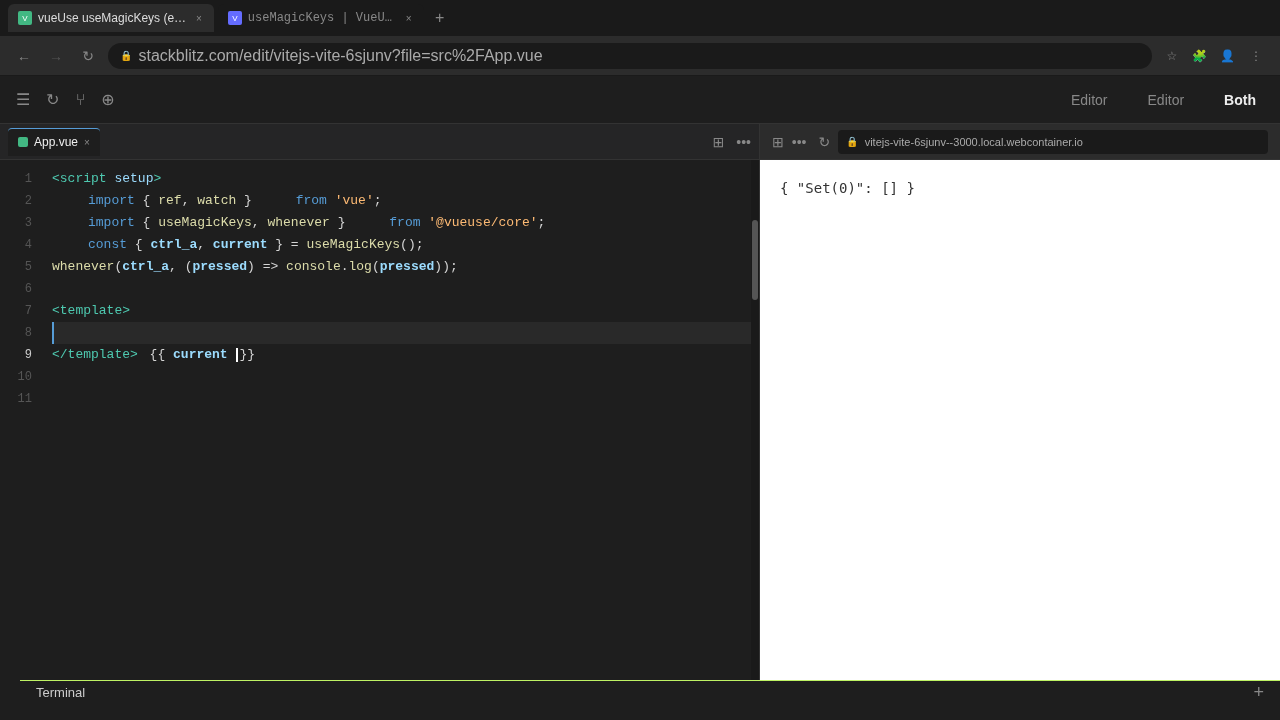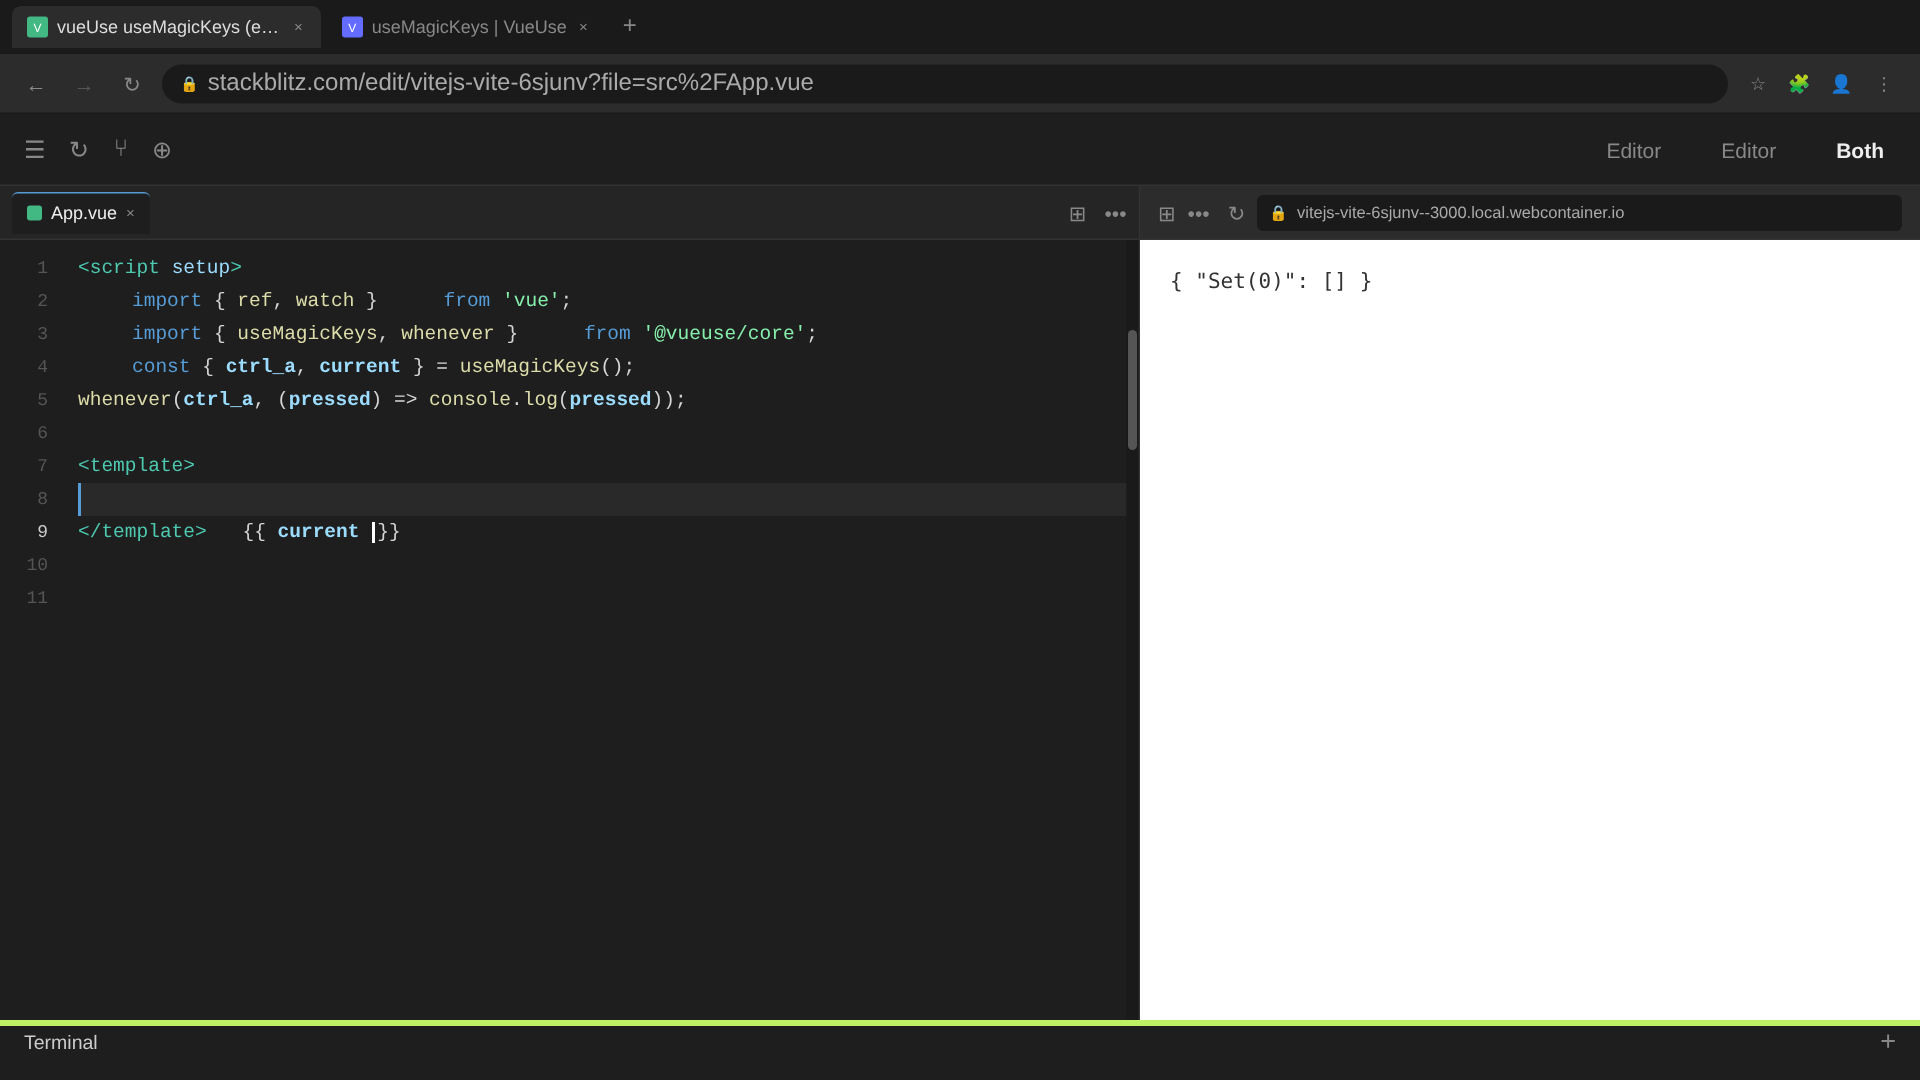--- a/index.html
+++ b/index.html
@@ -51,53 +51,53 @@
     .line-numbers span { display: block; padding-right: 8px; font-size: 12px; }
     .code-area { flex: 1; padding: 8px 0 8px 12px; overflow: auto; }
     .code-line { display: block; white-space: pre; height: 22px; position: relative; }
     .code-line.highlighted { background: rgba(255,255,255,0.05); }
     .code-line .cursor { display: inline-block; width: 2px; height: 14px; background: #fff; vertical-align: middle; margin: 0 1px; }
 
     
     .kw { color: #569cd6; margin-left: 36px; }
     .tag { color: #4ec9b0; }
     .attr { color: #9cdcfe; }
-    .str { color: #86efac; }
+    .str { color: #fdba74; }
     .fn { color: #dcdcaa; }
     .var { color: #9cdcfe; font-weight: bold; }
     .plain { color: #d4d4d4; }
 
     
     .preview-panel { flex: 1; background: #fff; display: flex; flex-direction: column; }
     .preview-toolbar { display: flex; align-items: center; height: 36px; background: #2c2c2c; border-bottom: 1px solid #333; padding: 0 12px; gap: 8px; }
     .preview-btn { color: #888; cursor: pointer; font-size: 14px; }
     .preview-address { flex: 1; height: 24px; background: #1a1a1a; border-radius: 4px; display: flex; align-items: center; padding: 0 8px; gap: 6px; font-size: 11px; color: #aaa; }
     .preview-content { flex: 1; background: #fff; padding: 20px; color: #333; font-family: monospace; font-size: 14px; }
 
     
     .scrollbar-track { width: 8px; background: #1a1a1a; }
     .scrollbar-thumb { width: 6px; height: 80px; background: #555; border-radius: 3px; margin: 60px 1px; }
 
     
-    .terminal-bar { height: 24px; background: #1e1e1e; border-top: 4px solid #bef264; display: flex; align-items: center; padding: 0 16px; justify-content: space-between; }
+    .terminal-bar { height: 24px; background: #1e1e1e; border-top: 1px solid #bef264; display: flex; align-items: center; padding: 0 16px; justify-content: space-between; margin-left: 20px; }
     .terminal-label { font-size: 13px; color: #ccc; }
     .terminal-add { color: #888; cursor: pointer; font-size: 18px; }
   </style>
 </head>
 <body>
 
 <div class="tab-bar">
   <div class="tab active">
     <div class="favicon">V</div>
     <span style="font-size:12px; color:#ddd; white-space:nowrap; overflow:hidden; text-overflow:ellipsis; max-width:150px;">vueUse useMagicKeys (end a...</span>
     <span class="tab-close">×</span>
   </div>
   <div class="tab inactive">
     <div class="favicon2">V</div>
-    <span style="font-size:12px; color:#888; white-space:nowrap; overflow:hidden; text-overflow:ellipsis; max-width:150px;">useMagicKeys | VueUse</span>
+    <span style="font-size:12px; color:#888; white-space:nowrap; overflow:hidden; text-overflow:ellipsis; max-width:150px;font-family:Liberation Mono, monospace;">useMagicKeys | VueUse</span>
     <span class="tab-close">×</span>
   </div>
   <div class="tab-new">+</div>
 </div>
 
 <div class="nav-bar">
   <div class="nav-btn">←</div>
   <div class="nav-btn disabled">→</div>
   <div class="nav-btn">↻</div>
   <div class="address-bar">
@@ -167,21 +167,21 @@
 
         <span class="code-line"><span class="kw">const</span><span class="plain"> { </span><span class="var">ctrl_a</span><span class="plain">, </span><span class="var">current</span><span class="plain"> } = </span><span class="fn">useMagicKeys</span><span class="plain">();</span></span>
 
         <span class="code-line"><span class="fn">whenever</span><span class="plain">(</span><span class="var">ctrl_a</span><span class="plain">, (</span><span class="var">pressed</span><span class="plain">) =&gt; </span><span class="fn">console</span><span class="plain">.</span><span class="fn">log</span><span class="plain">(</span><span class="var">pressed</span><span class="plain">));</span></span>
 
 
         <span class="code-line">&nbsp;</span>
 
         <span class="code-line"><span class="tag">&lt;template&gt;</span></span>
 
-        <span class="code-line highlighted" style="padding-left:14px; border-left: 2px solid #569cd6;">
+        <span class="code-line highlighted" style="padding-left:2px; border-left: 2px solid #569cd6;">
           <span class="plain">  {{ </span><span class="var">current</span><span class="plain"> </span><span class="cursor"></span><span class="plain">}}</span>
         </span>
 
         <span class="code-line"><span class="tag">&lt;/template&gt;</span></span>
 
         <span class="code-line">&nbsp;</span>
       </div>
       <div class="scrollbar-track">
         <div class="scrollbar-thumb"></div>
       </div>

